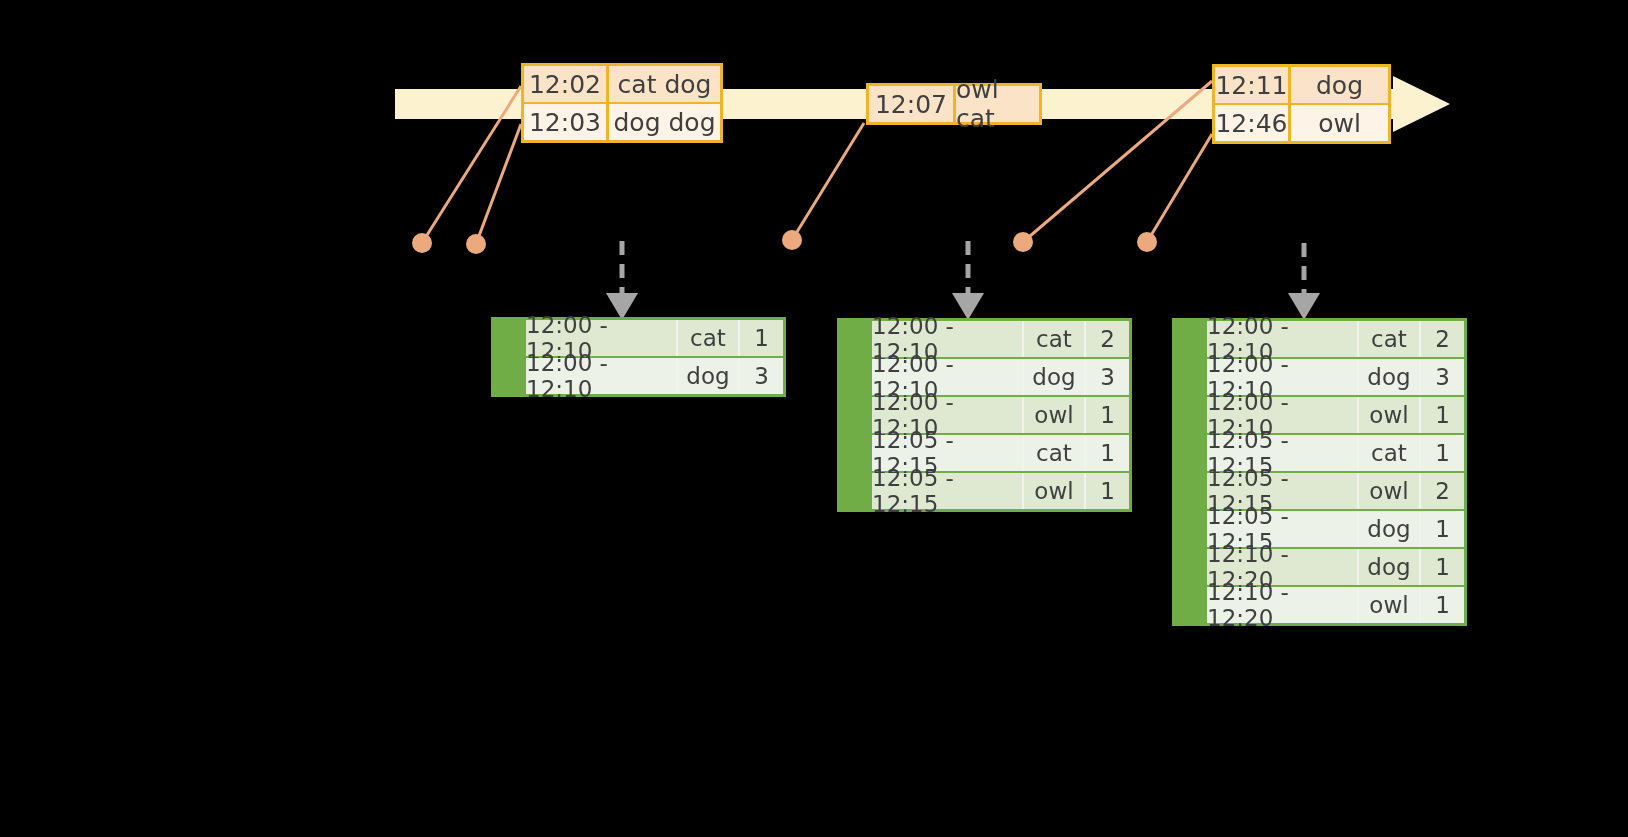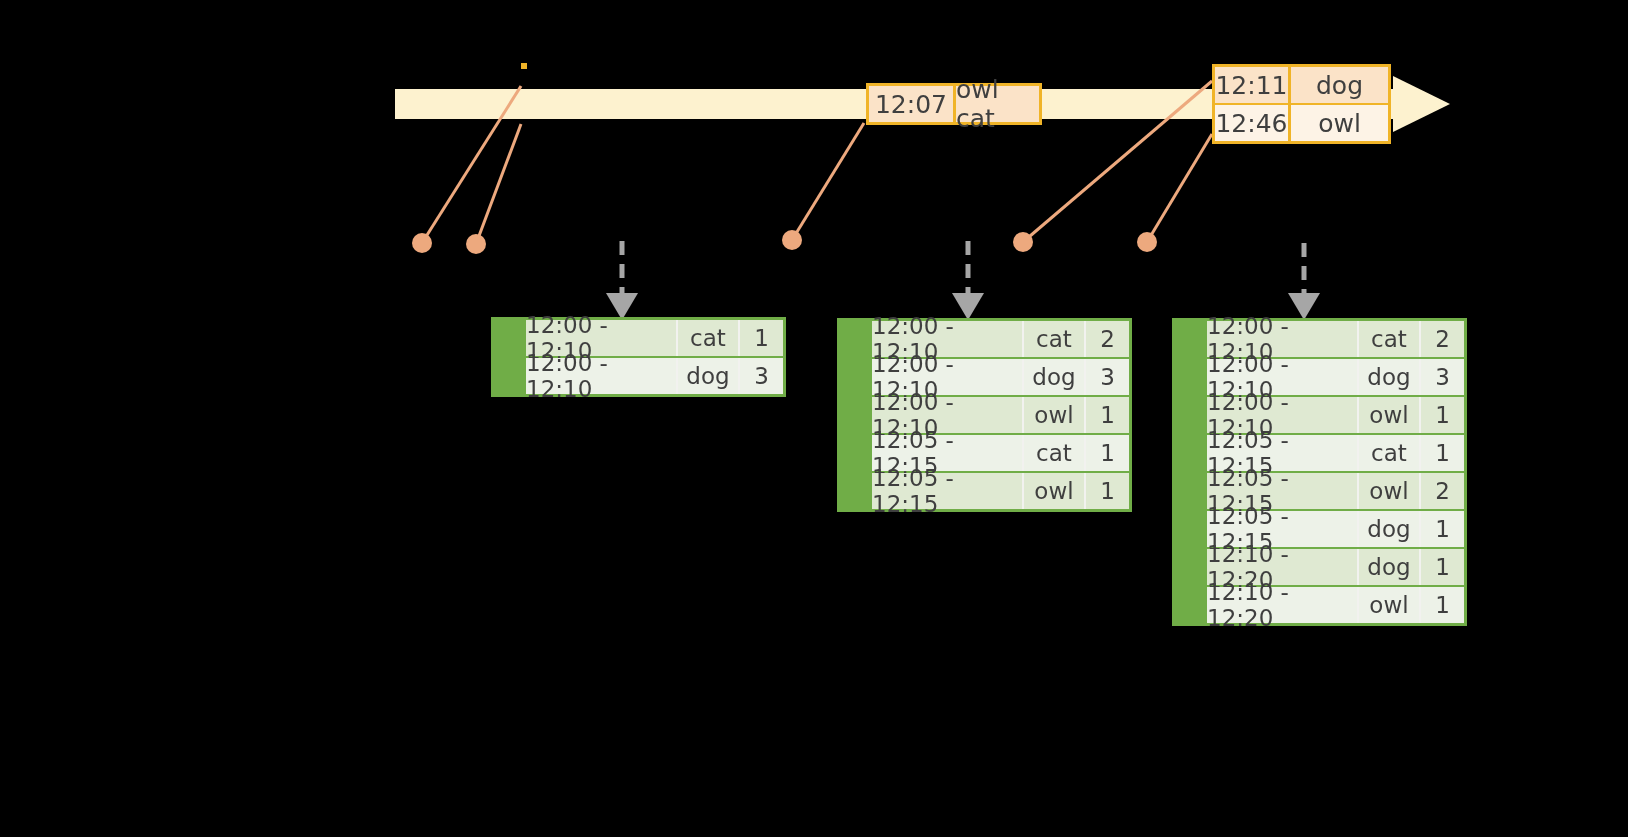--- a/index.html
+++ b/index.html
@@ -76,20 +76,28 @@
     <polygon points="606,293 638,293 622,320" fill="#a6a6a6"></polygon>
 
     <line x1="968" y1="241" x2="968" y2="297" stroke-width="5" stroke-dasharray="14 9" stroke="#a6a6a6"></line>
     <polygon points="952,293 984,293 968,320" fill="#a6a6a6"></polygon>
 
     <line x1="1304" y1="243" x2="1304" y2="297" stroke-width="5" stroke-dasharray="14 9" stroke="#a6a6a6"></line>
     <polygon points="1288,293 1320,293 1304,320" fill="#a6a6a6"></polygon>
   </svg>
 
   <div class="etable et-a" style="left:521px;top:63px;">
+      <div class="trow">
+        <div class="tcell c0">12:02</div>
+        <div class="tcell c1">cat dog</div>
+      </div>
+      <div class="trow">
+        <div class="tcell c0">12:03</div>
+        <div class="tcell c1">dog dog</div>
+      </div>
     </div>
 
   <div class="etable et-b" style="left:866px;top:83px;">
       <div class="trow">
         <div class="tcell c0">12:07</div>
         <div class="tcell c1">owl cat</div>
       </div>
     </div>
 
   <div class="etable et-c" style="left:1212px;top:64px;">

